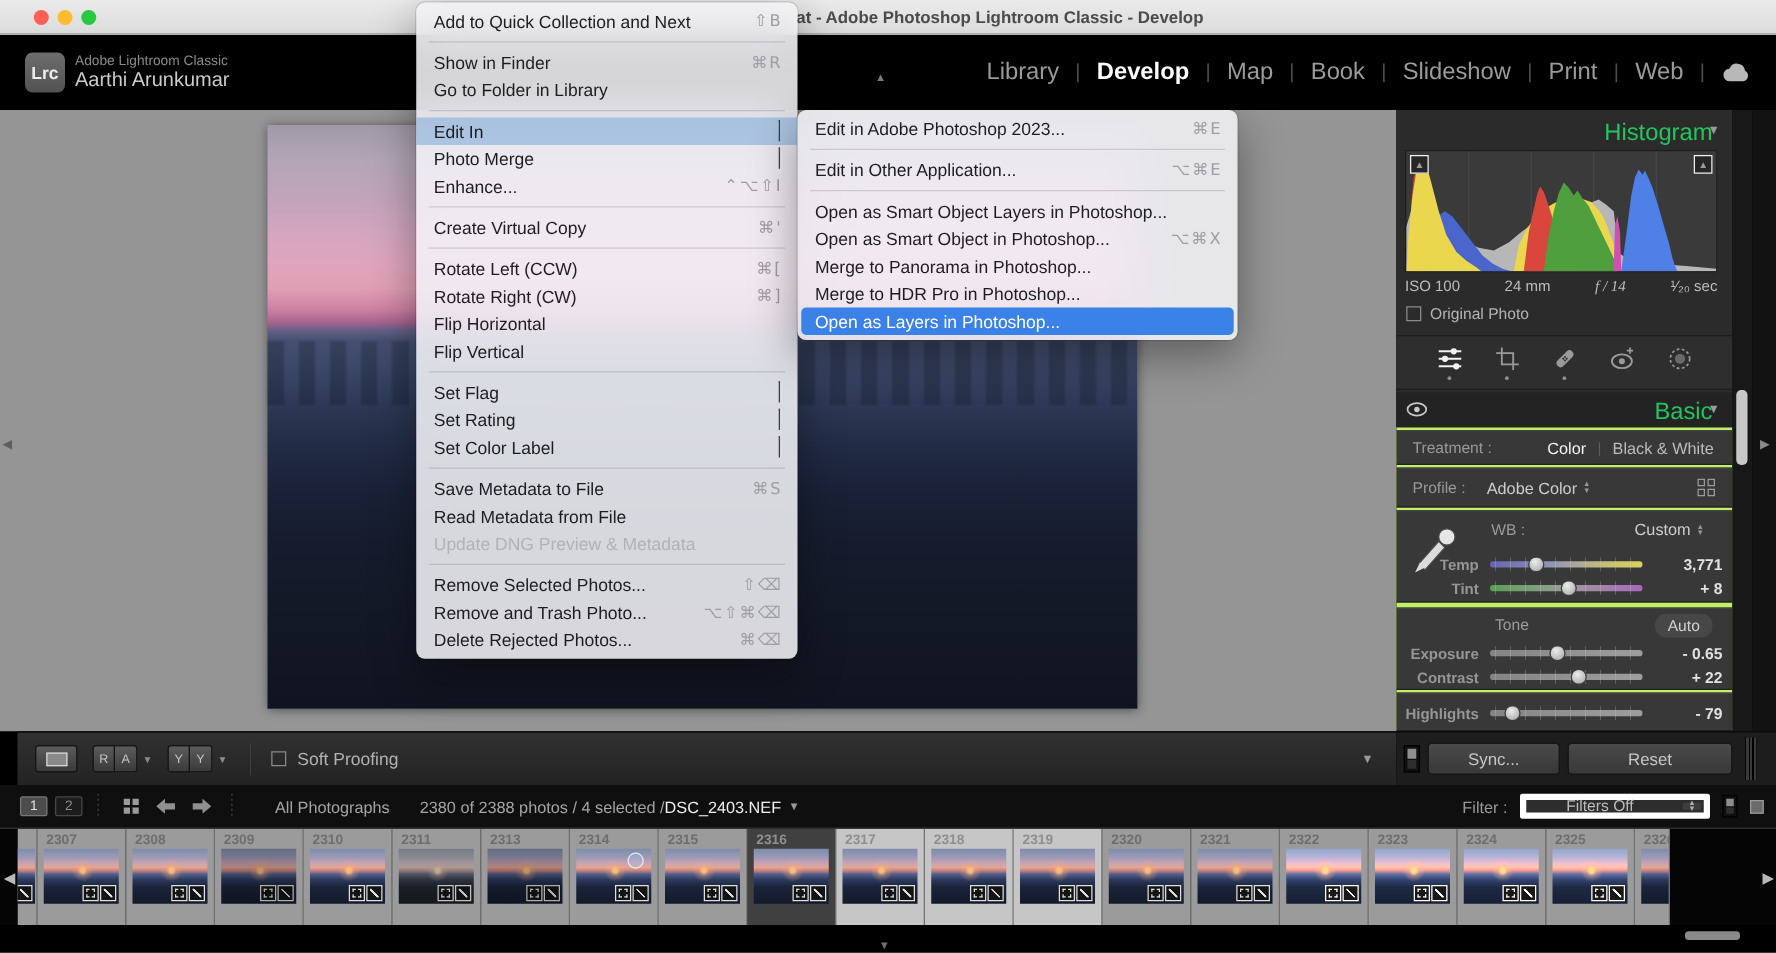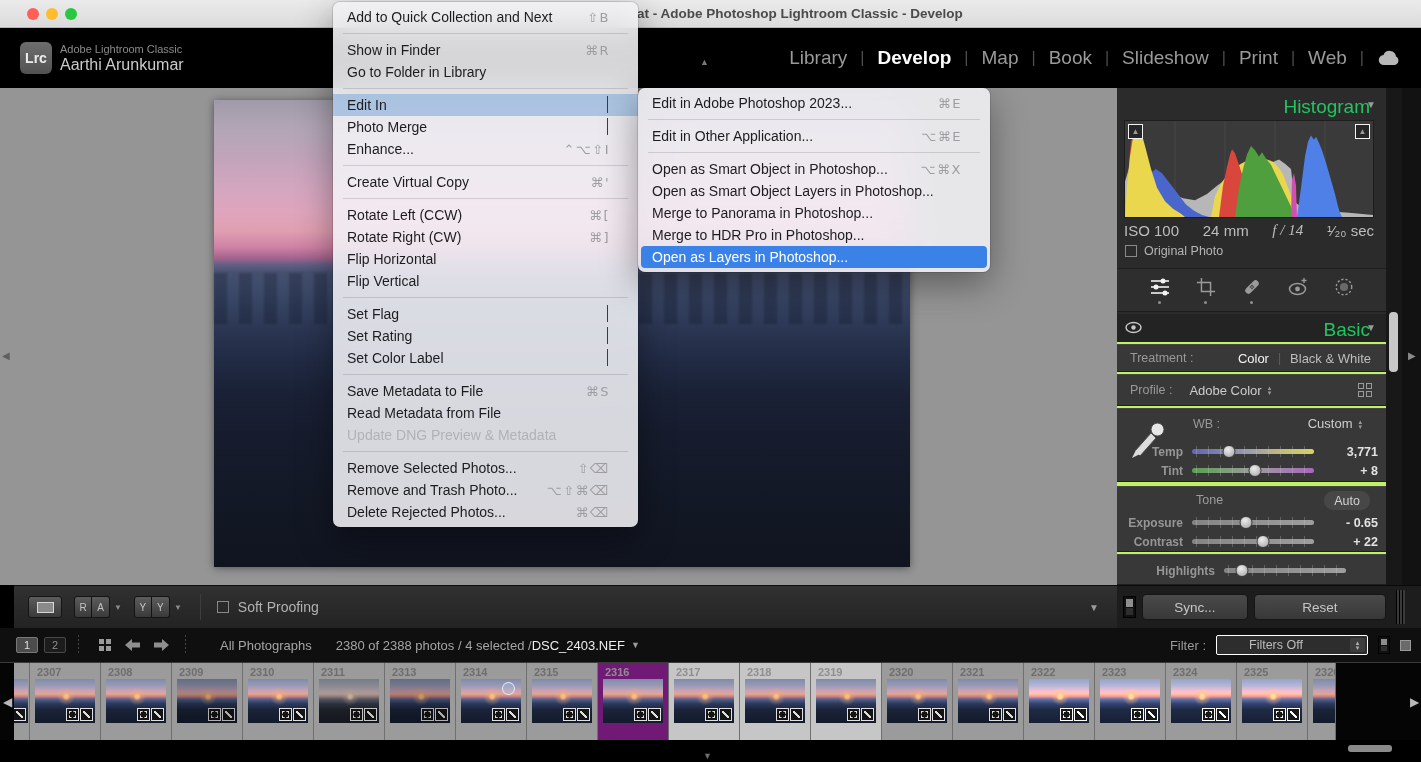--- a/index.html
+++ b/index.html
@@ -39,21 +39,21 @@
   .edge-arrow { position:absolute; font-size:10px; color:#5f5f5f; z-index:2; }
 
   
   .right-panel { position:absolute; left:1117px; top:88px; width:269px; height:497px; background:#2b2b2b; overflow:hidden; }
   .panel-row-title { position:absolute; right:16px; font-size:19px; color:#22c55e; }
   .disclosure { position:absolute; right:10px; font-size:10px; color:#9a9a9a; }
   .hist-box { position:absolute; left:7px; top:32px; width:250px; height:98px; background:#3a3a3a; border:1px solid #1d1d1d; }
   .clip-ind { position:absolute; top:3px; width:15px; height:15px; background:#262626; border:1.5px solid #f2f2f2;
     display:flex; align-items:center; justify-content:center; color:#9a9a9a; font-size:8px; line-height:1; }
   .hist-meta { position:absolute; left:7px; top:134px; width:250px; display:flex; justify-content:space-between;
-    font-size:15px; color:#bdbdbd; }
+    font-size:12px; color:#bdbdbd; }
   .fstop { font-style:italic; font-family:"Liberation Serif",serif; }
   .orig-row { position:absolute; left:8px; top:156px; display:flex; align-items:center; gap:7px; font-size:12.5px; color:#b4b4b4; }
   .checkbox { width:12px; height:12px; border:1.5px solid #8a8a8a; background:transparent; }
 
   .tool-strip { position:absolute; left:0; top:180px; width:269px; height:44px; background:#2e2e2e;
     border-top:1px solid #1d1d1d; border-bottom:1px solid #1d1d1d;
     display:flex; align-items:flex-start; justify-content:center; gap:24px; padding-top:8px; }
   .tool { display:flex; flex-direction:column; align-items:center; gap:4px; }
   .tool .dot { width:3px; height:3px; border-radius:50%; background:#8f8f8f; }
   .tool .dot.hide { visibility:hidden; }
@@ -131,34 +131,34 @@
   .dot-sep { width:1px; height:20px; margin:0 12px; background-image:linear-gradient(#444 40%, transparent 40%); background-size:1px 4px; }
   .grid-view { display:grid; grid-template-columns:5px 5px; grid-template-rows:5px 5px; gap:2px; margin-left:8px; }
   .grid-view i { background:#9a9a9a; }
   .nav-arrow { margin-left:14px; }
   .src-label { margin-left:22px; font-size:13px; color:#a5a5a5;text-align:center; }
   .status { margin-left:24px; font-size:13px; color:#a5a5a5; display:flex; align-items:center; }
   .status .fname { color:#ededed; }
   .status .caret { color:#9a9a9a; font-size:9px; margin-left:6px; }
   .fs-right { margin-left:auto; display:flex; align-items:center; margin-right:10px; }
   .filter-label { font-size:13px; color:#9a9a9a; }
-  .filter-dd { width:152px; height:20px; margin-left:10px; background:#2d2d2d; border:1px solid #ffffff; border-radius:2px;
+  .filter-dd { width:152px; height:20px; margin-left:10px; background:#2d2d2d; border:5px solid #ffffff; border-radius:2px;
     display:flex; align-items:center; font-size:12.5px; color:#bcbcbc; padding-left:32px; position:relative; }
   .filter-dd .stepper { position:absolute; right:2px; top:2px; bottom:2px; width:15px; background:#3d3d3d; border-radius:2px;
     display:flex; flex-direction:column; align-items:center; justify-content:center; line-height:5px; font-size:7px; color:#b0b0b0; }
   .fs-switch { margin-left:10px; }
   .fs-panel-ic { width:11px; height:11px; border:1px solid #9a9a9a; background:#6a6a6a; margin-left:10px; }
 
   
   .filmstrip { position:absolute; left:0; top:662px; width:1421px; height:78px; background:#050505; border-top:1px solid #3a3a3a; }
   .fs-arrow { position:absolute; top:32px; color:#b8b8b8; font-size:12px; }
   #filmstrip-cells { position:absolute; left:14px; top:0; width:1393px; height:78px; display:flex; overflow:hidden; }
   .cell { width:71px; flex:none; background:#9b9b9b; border-right:1px solid #6f6f6f; position:relative; overflow:hidden; }
   .cell.selected { background:#c6c6c6; }
-  .cell.active { background:#701a75;padding-left:30px; }
+  .cell.active { background:#404040;padding-left:30px; }
   .cell-num { position:absolute; left:7px; top:3px; font-size:11px; font-weight:700; color:#6e6e6e; }
   .cell.active .cell-num, .cell.selected .cell-num { color:#8f8f8f; }
   .ph { position:absolute; left:5px; top:16px; width:60px; height:44px;
     background:radial-gradient(circle at 52% 40%, rgba(255,195,125,.9) 0 1.5px, rgba(255,170,110,.35) 4px, transparent 9px),
     linear-gradient(180deg,#7d8cab 0%,#9d9ab5 16%,#c9a2b2 26%,#e0a794 34%,#c87f7e 40%,#53618c 46%,#2c3a5e 56%,#1a2338 70%,#131a2b 100%); }
   .v-muted { filter:saturate(.4) brightness(.88); }
   .v-dark { filter:brightness(.78); }
   .v-bright { filter:brightness(1.18) saturate(1.05); }
   .badges { position:absolute; right:2px; bottom:2px; display:flex; gap:1px; }
   .badge { width:13px; height:13px; background:#141414; border:1px solid #e0e0e0; position:relative; }
@@ -173,21 +173,21 @@
 
   .bottom-strip { position:absolute; left:0; top:740px; width:1421px; height:22px; background:#000; }
   .hscroll { position:absolute; left:1348px; top:5px; width:44px; height:7px; border-radius:3px; background:#8a8a8a; }
   .collapse-bottom { position:absolute; left:703px; top:11px; color:#6e6e6e; font-size:9px; }
 
   
   .menu { position:absolute; background:rgba(243,243,246,.88); backdrop-filter:blur(16px) saturate(1.3);
     border-radius:7px; box-shadow:0 12px 36px rgba(0,0,0,.38), 0 0 0 1px rgba(0,0,0,.12); padding:4px 0; z-index:10; }
   #context-menu { left:333px; top:2px; width:305px; }
   #edit-in-submenu { left:638px; top:88px; width:352px; }
-  .menu-item { height:22px; padding:0 28px 0 14px; font-size:14px; color:#1d1d1f;
+  .menu-item { height:22px; padding:0 12px 0 14px; font-size:14px; color:#1d1d1f;
     display:flex; align-items:center; justify-content:space-between; white-space:nowrap; }
   .menu-item .shortcut { color:#9e9ea2; font-family:"DejaVu Sans",sans-serif; font-size:13px; letter-spacing:1.5px; }
   .menu-item.disabled { color:#b2b2b6; }
   .menu-item.open { background:rgba(122,168,216,.55); }
   .menu-item.highlighted { background:#3a82e8; color:#fff; border-radius:4px; margin:0 3px; padding:0 9px 0 11px; }
   .menu-sep { height:1px; background:rgba(60,60,67,.18); margin:5px 10px; }
   .chev { width:6px; height:6px; border-right:1.8px solid #3c3c3e; border-top:1.8px solid #3c3c3e;
     transform:rotate(45deg); margin-right:2px; }
 </style>
 </head>
@@ -402,21 +402,21 @@
             <span class="s-label">Contrast</span>
             <span class="track track-plain">
               <span class="thumb" style="left: 58%;"></span>
             </span>
             <span class="s-value">+ 22</span>
           </div>
         </div>
     </div>
     <div class="blk hl-blk">
       <div id="presence-sliders">
-          <div class="slider-row" style="top: 6px; margin-left: 32px;">
+          <div class="slider-row" style="top: 6px;">
             <span class="s-label">Highlights</span>
             <span class="track track-plain">
               <span class="thumb" style="left: 15%;"></span>
             </span>
             <span class="s-value">- 79</span>
           </div>
           <div class="slider-row" style="top: 25px;">
             <span class="s-label">Shadows</span>
             <span class="s-value">+ 40</span>
           </div>
@@ -783,26 +783,26 @@
       <span class="mi-label">Edit in Adobe Photoshop 2023...</span>
       <span class="mi-right shortcut">⌘E</span>
     </div>
     <div class="menu-sep"></div>
     <div class="menu-item">
       <span class="mi-label">Edit in Other Application...</span>
       <span class="mi-right shortcut">⌥⌘E</span>
     </div>
     <div class="menu-sep"></div>
     <div class="menu-item">
+      <span class="mi-label">Open as Smart Object Layers in Photoshop...</span>
+      <span class="mi-right shortcut"></span>
+    </div>
+    <div class="menu-item">
       <span class="mi-label">Open as Smart Object in Photoshop...</span>
       <span class="mi-right shortcut">⌥⌘X</span>
-    </div>
-    <div class="menu-item">
-      <span class="mi-label">Open as Smart Object Layers in Photoshop...</span>
-      <span class="mi-right shortcut"></span>
     </div>
     <div class="menu-item">
       <span class="mi-label">Merge to Panorama in Photoshop...</span>
       <span class="mi-right shortcut"></span>
     </div>
     <div class="menu-item">
       <span class="mi-label">Merge to HDR Pro in Photoshop...</span>
       <span class="mi-right shortcut"></span>
     </div>
     <div class="menu-item highlighted">

